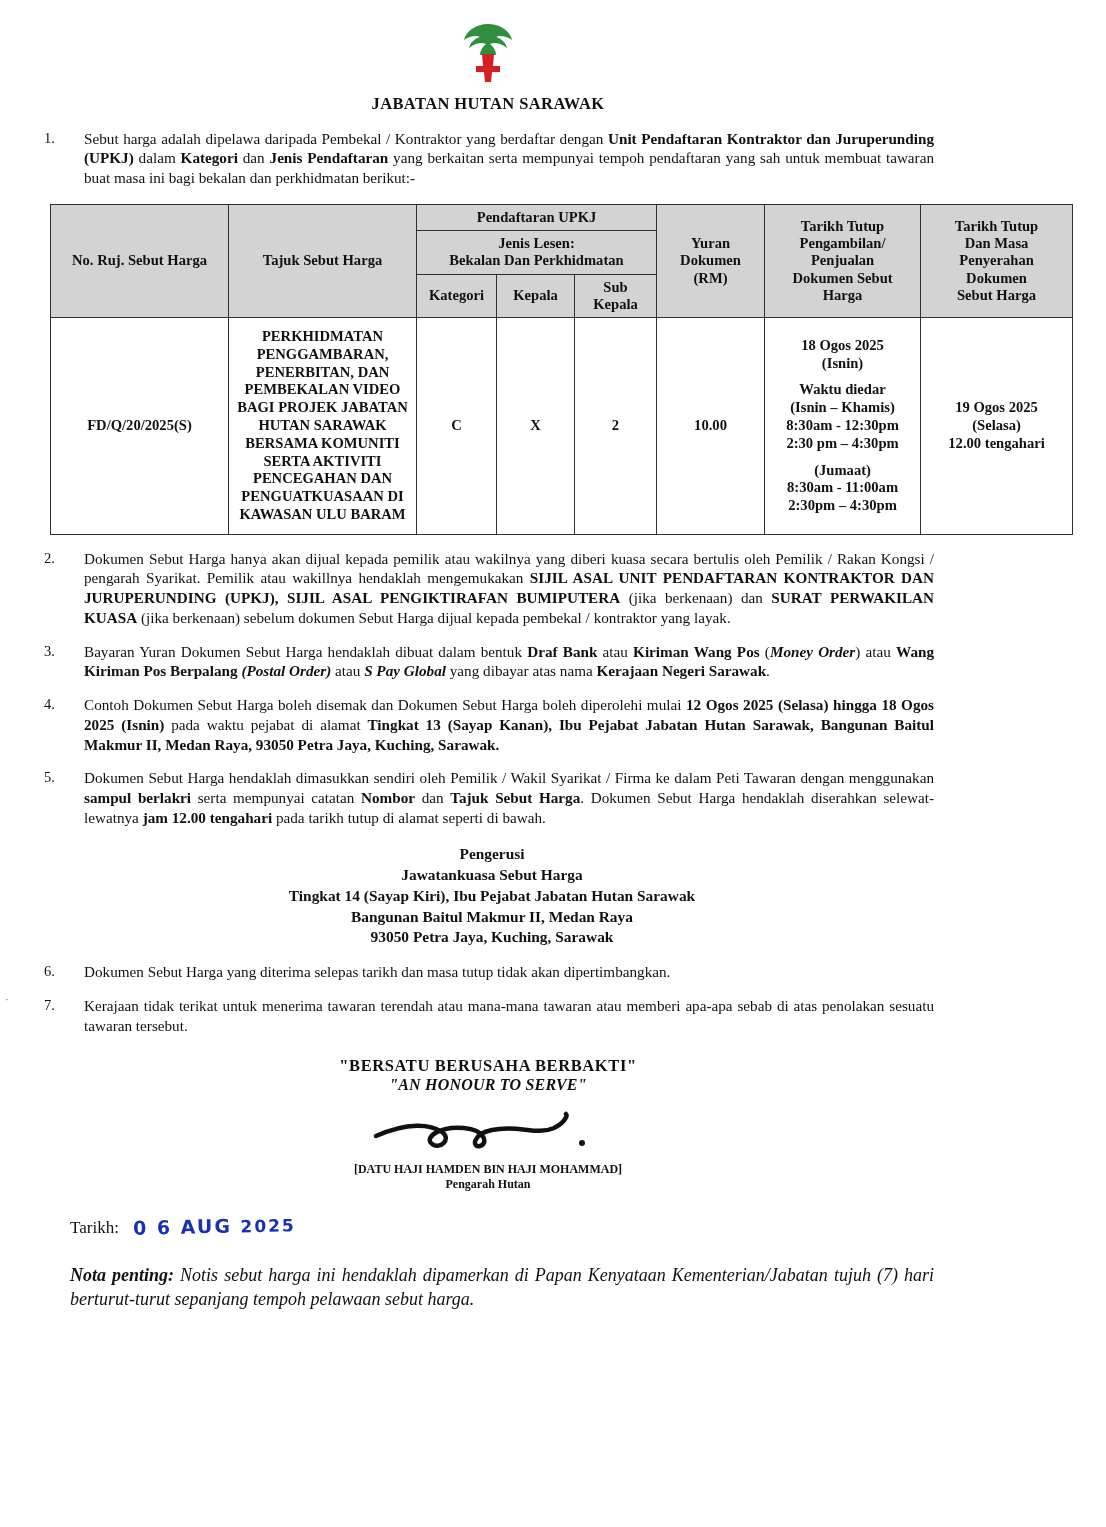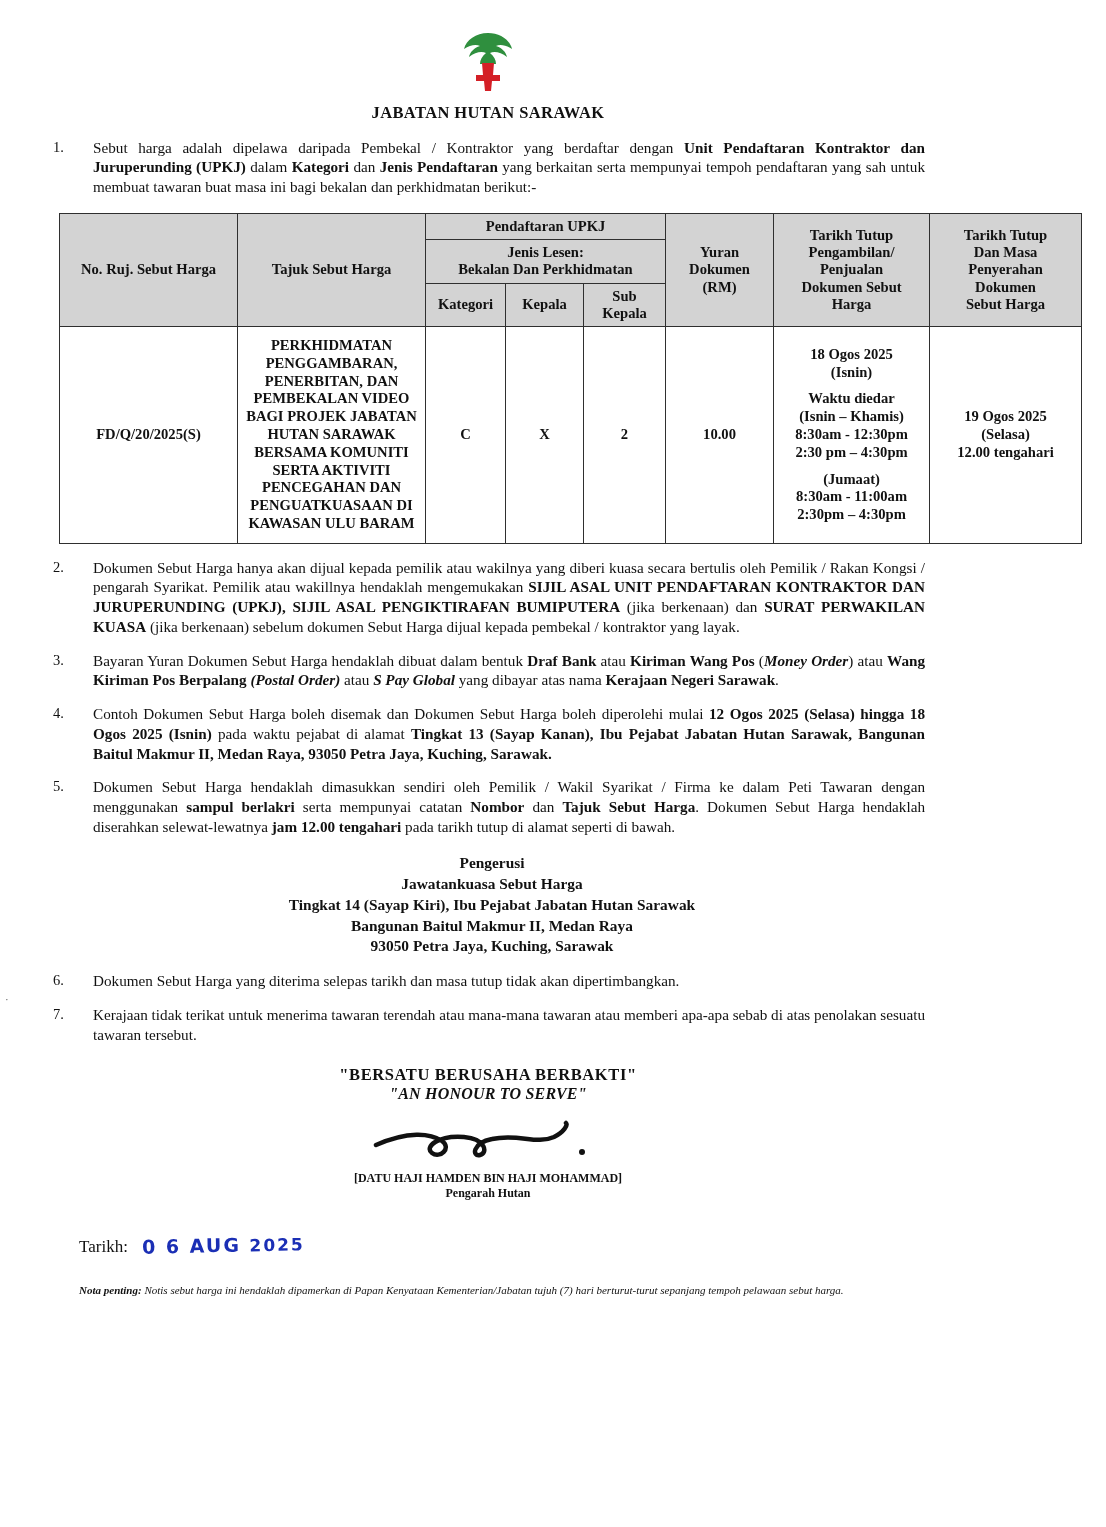--- a/index.html
+++ b/index.html
@@ -10,21 +10,21 @@
   body {
     width: 1106px;
     min-height: 1527px;
     font-family: "Liberation Serif", serif;
     color: #111111;
     position: relative;
   }
   .page {
     width: 976px;
     min-height: 1527px;
-    padding: 17px;
+    padding: 8px;
     box-sizing: border-box;
     position: relative;
   }
 
   
   .logo-wrap {
     text-align: center;
     padding-top: 14px;
   }
   .logo {
@@ -138,40 +138,40 @@
   .sig-wrap svg { display: inline-block; }
   .signer {
     text-align: center;
     font-weight: bold;
     font-size: 12px;
     line-height: 1.3;
   }
 
   
   .date-row {
-    margin: 32px 0 0 62px;
+    margin: 22px 0 0 62px;
     font-size: 17px;
     display: flex;
     align-items: baseline;
     gap: 14px;
   }
   .date-stamp {
     color: #1b2fb5;
     font-family: "DejaVu Sans", sans-serif;
     font-weight: bold;
     font-size: 19px;
     letter-spacing: 2px;
     transform: rotate(-1.2deg);
   }
   .date-stamp .yr { font-size: 17px; }
 
   
   .note {
     margin: 26px 34px 0 62px;
-    font-size: 11px;
+    font-size: 18px;
     font-style: italic;
     line-height: 1.32;
     text-align: justify;
   }
   .note b { font-style: italic; font-weight: bold; }
 
   .tick {
     position: absolute;
     left: 5px;
     top: 993px;

